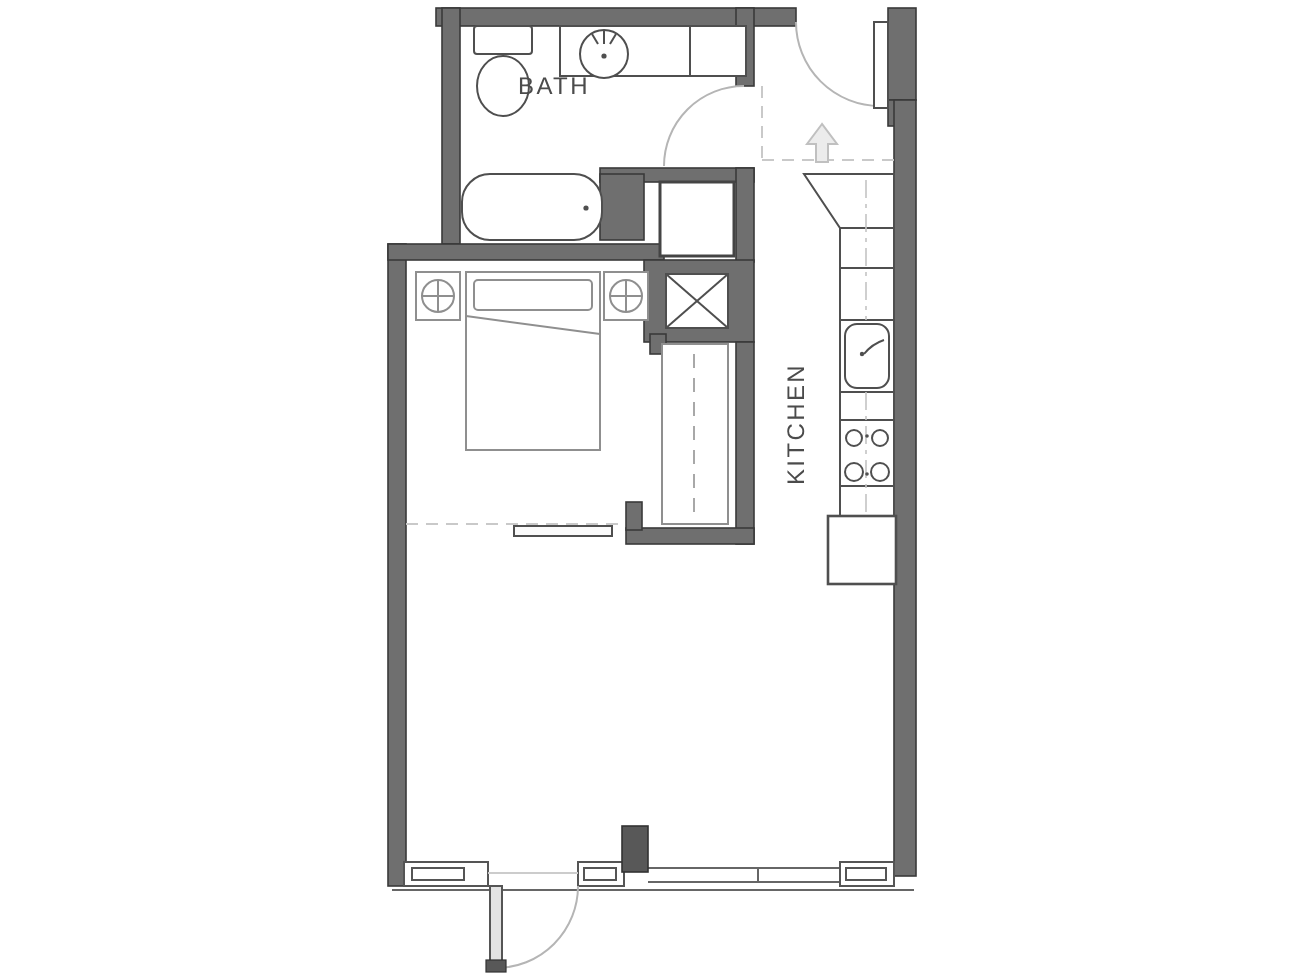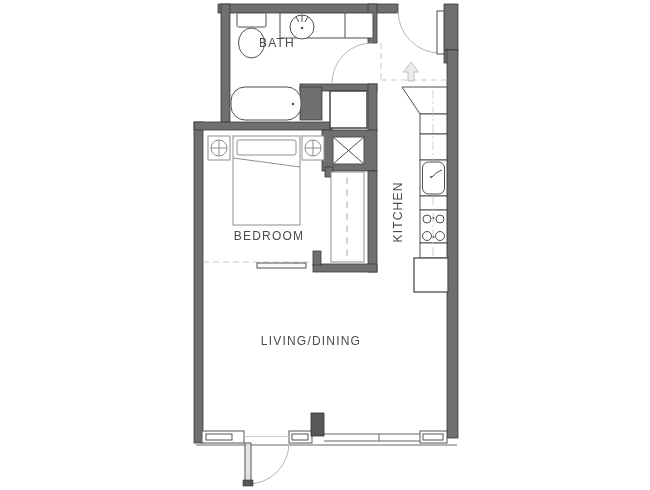--- a/index.html
+++ b/index.html
@@ -137,17 +137,15 @@
     <circle class="fix" cx="427" cy="219" r="4"></circle>
     <circle class="fix" cx="440" cy="219" r="4"></circle>
     <circle class="fix" cx="427" cy="236" r="4.5"></circle>
     <circle class="fix" cx="440" cy="236" r="4.5"></circle>
     <circle cx="433.5" cy="218" r=".9" fill="#4f4f4f"></circle>
     <circle cx="433.5" cy="237" r=".9" fill="#4f4f4f"></circle>
   </g>
 </svg>
 
   <span class="room-label" style="left:227px;top:36px;width:100px;">BATH</span>
-  <span class="room-label" style="left:219px;top:229px;width:100px;">BEDROOM</span>
   <span class="room-label vert" style="left:348px;top:205px;width:100px;">KITCHEN</span>
-  <span class="room-label" style="left:241px;top:334px;width:140px;">LIVING/DINING</span>
 
 </div>
 
 </body></html>

